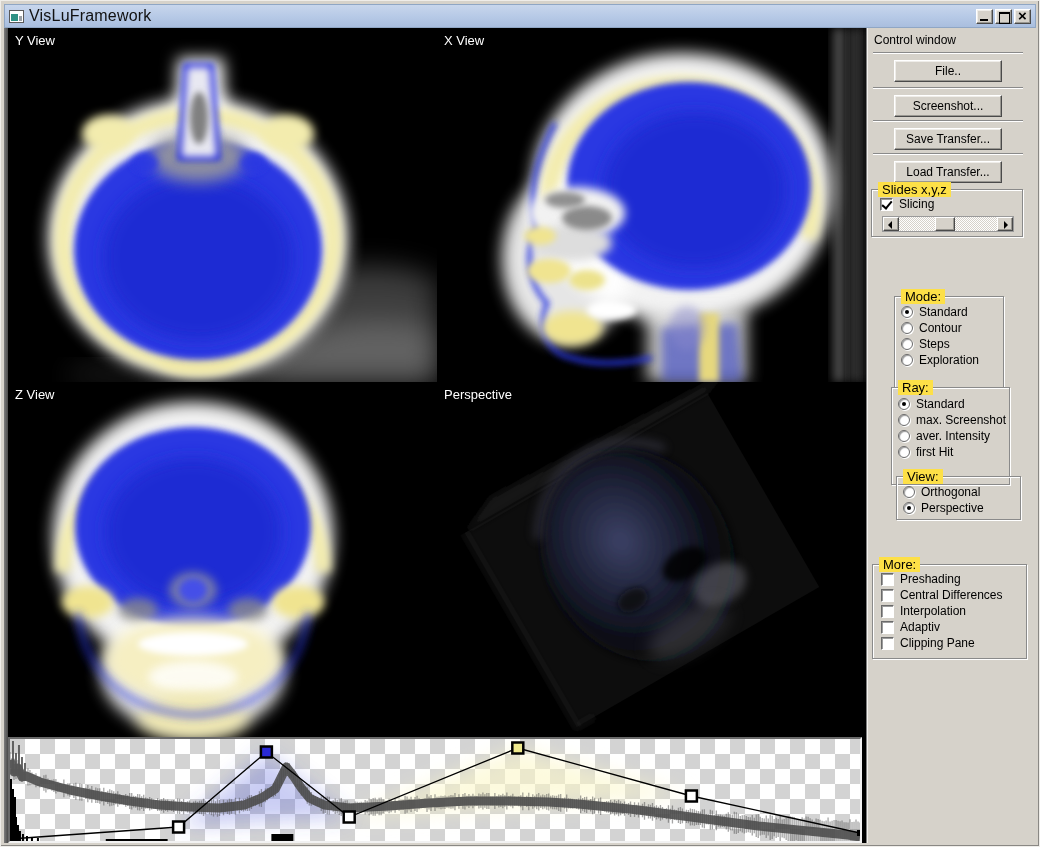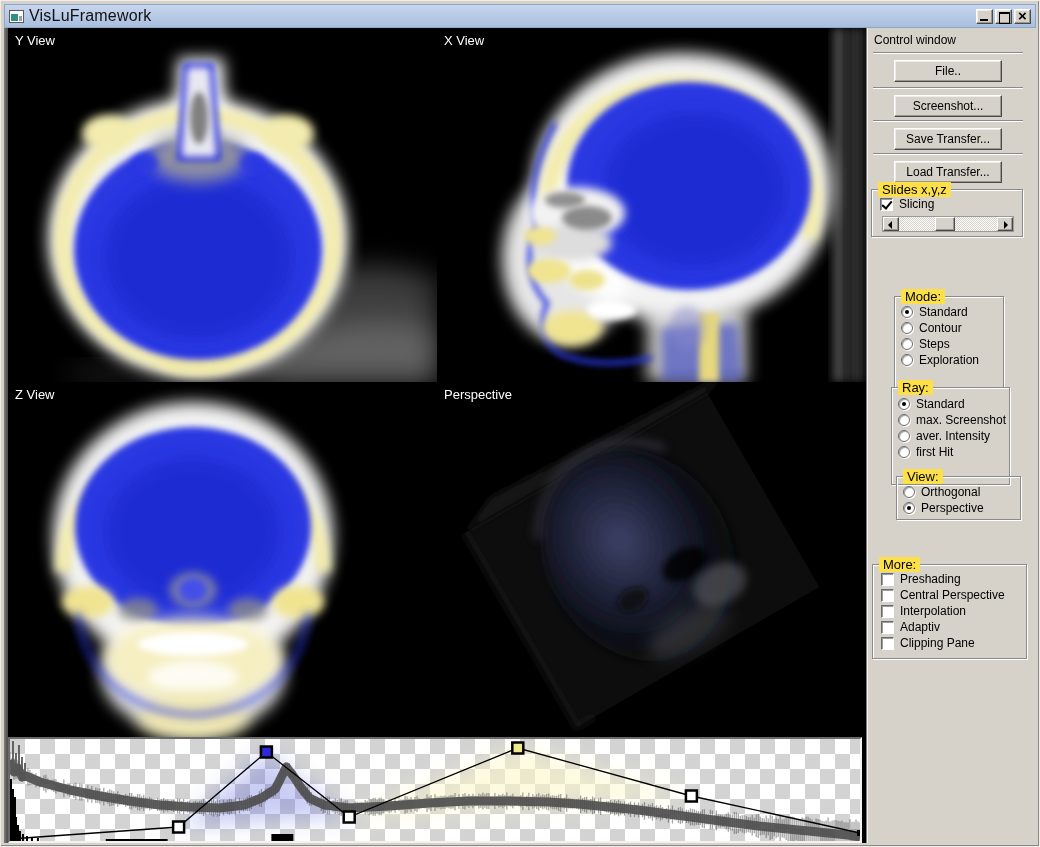--- a/index.html
+++ b/index.html
@@ -388,21 +388,21 @@
       </div>
 
       <div class="group" style="left:5px; top:536px; width:155px; height:95px">
         <span class="legend">More:</span>
         <div class="row" style="left:8px; top:7px">
           <span class="checkbox"></span>
           <span>Preshading</span>
           </div>
         <div class="row" style="left:8px; top:23px">
           <span class="checkbox"></span>
-          <span>Central Perspective</span>
+          <span>Central Differences</span>
           </div>
         <div class="row" style="left:8px; top:39px">
           <span class="checkbox"></span>
           <span>Interpolation</span>
           </div>
         <div class="row" style="left:8px; top:55px">
           <span class="checkbox"></span>
           <span>Adaptiv</span>
           </div>
         <div class="row" style="left:8px; top:71px">

